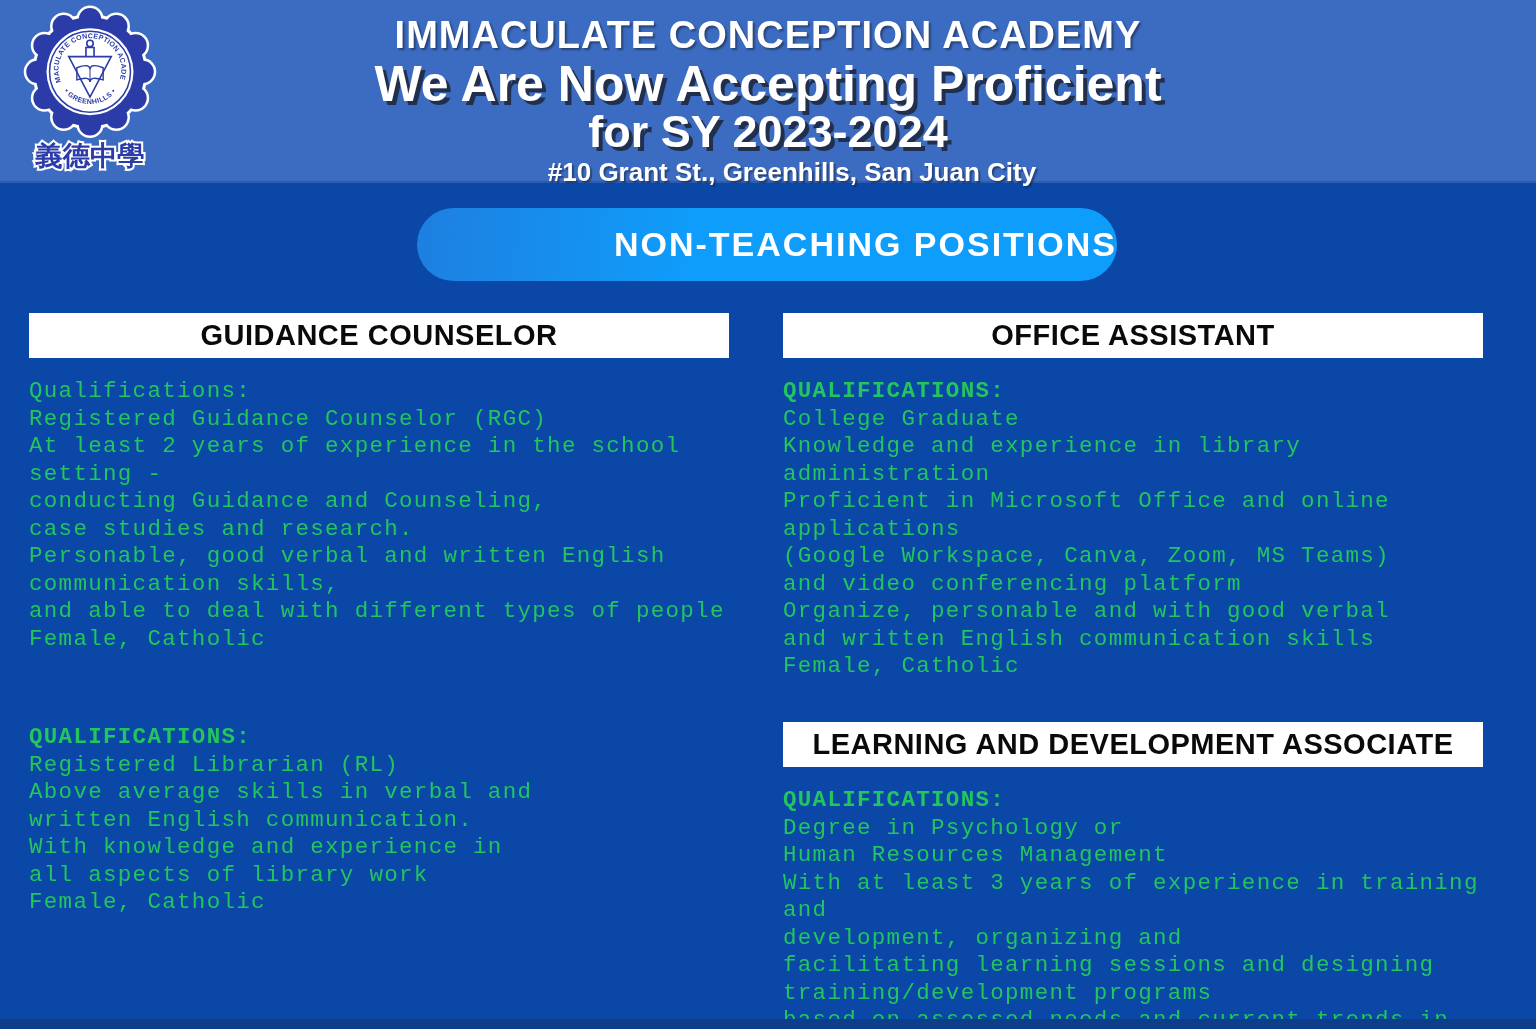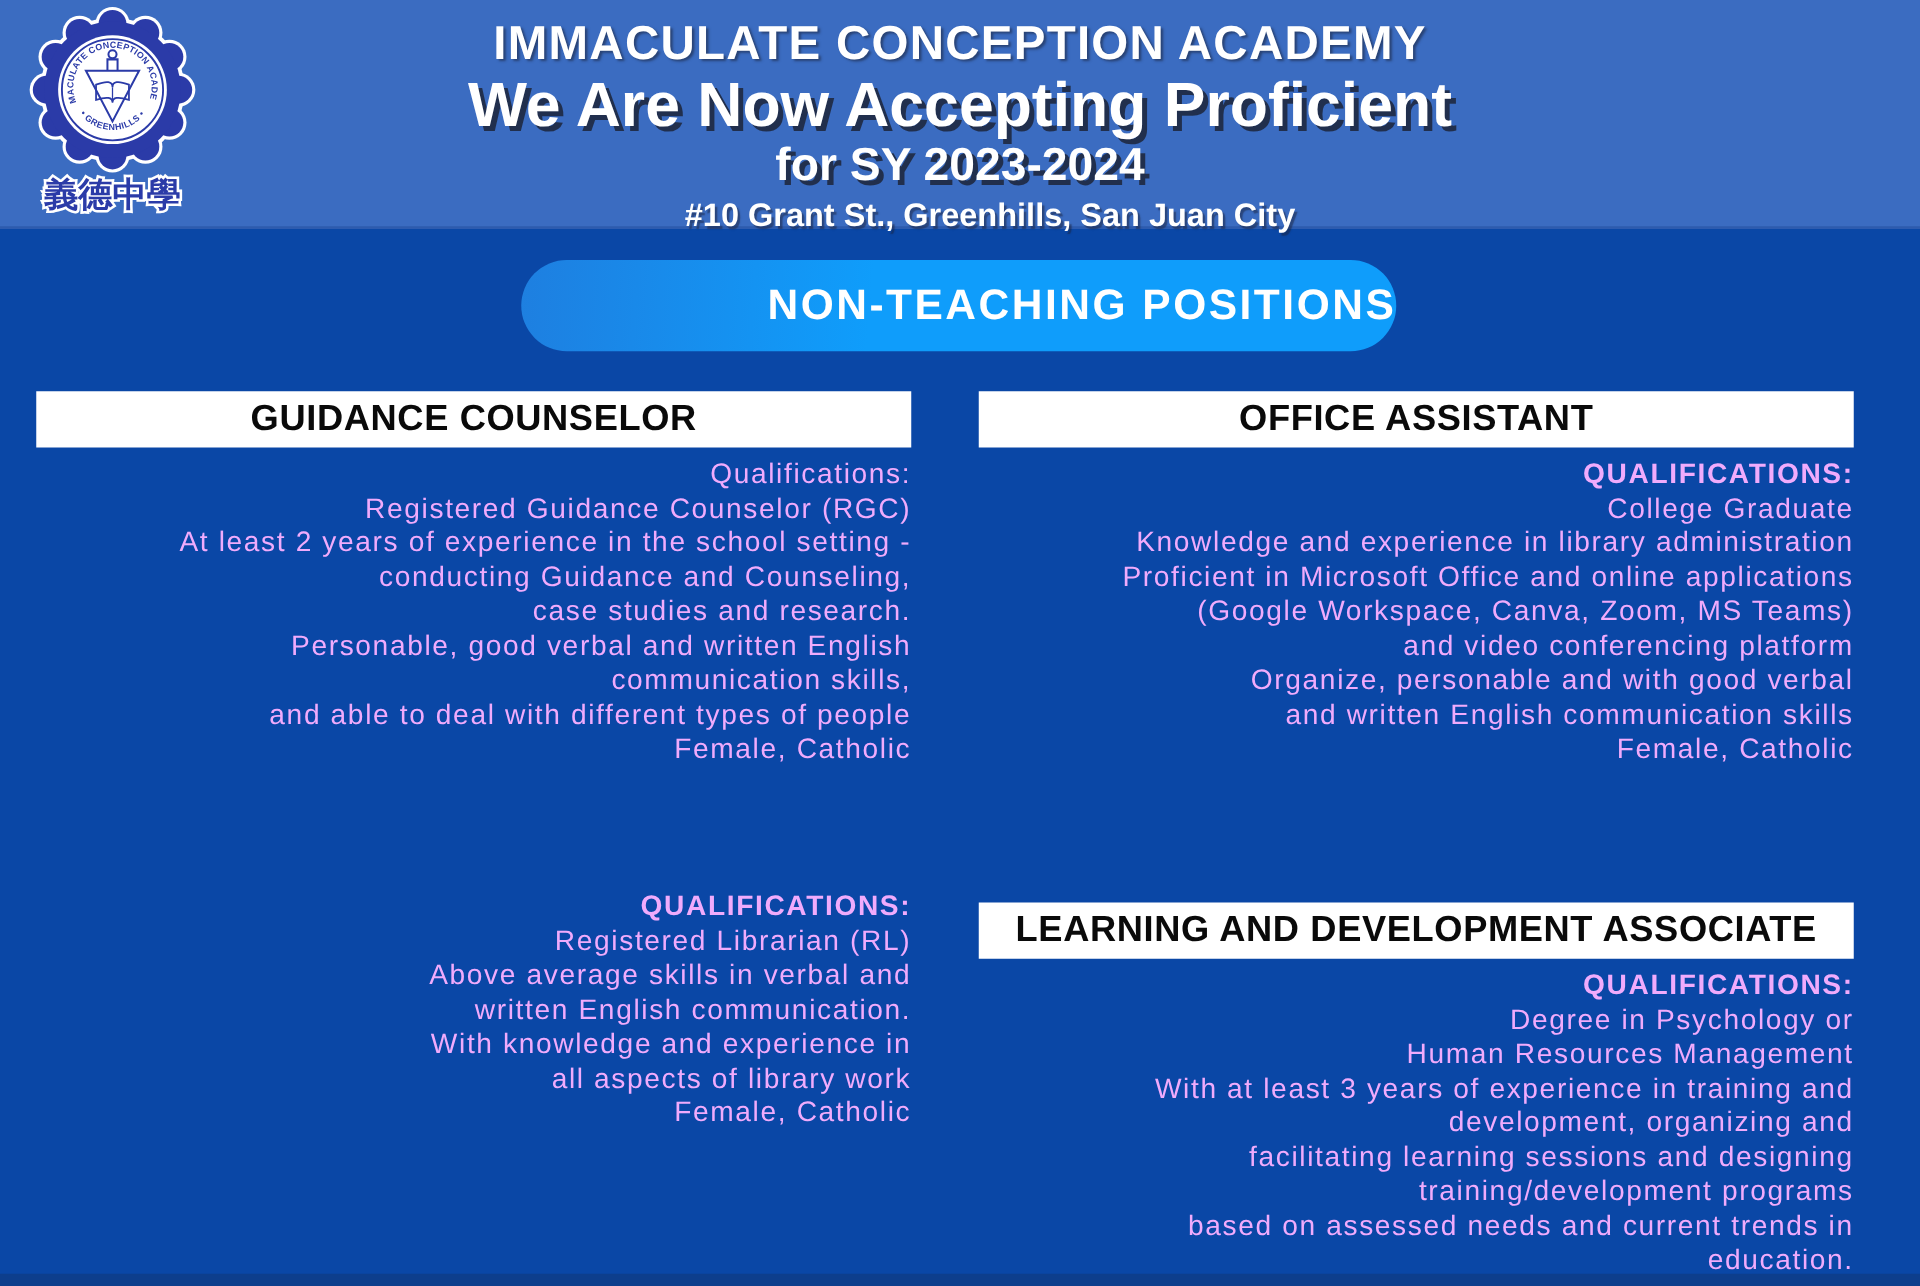--- a/index.html
+++ b/index.html
@@ -19,54 +19,54 @@
   }
   .school-name{
     font-size:38px;font-weight:700;letter-spacing:1px;line-height:42px;
     text-shadow:2px 2px 2px rgba(25,32,55,.55);
   }
   .headline{
     font-size:50px;font-weight:800;letter-spacing:0px;line-height:50px;margin-top:3px;
     text-shadow:4px 4px 0 rgba(28,32,48,.8);
   }
   .headline2{
-    font-size:37px;font-weight:800;line-height:46px;
+    font-size:45px;font-weight:800;line-height:46px;
     text-shadow:4px 4px 0 rgba(28,32,48,.8);
   }
   .address{
     font-size:26px;font-weight:700;line-height:30px;margin-top:2px;
     text-shadow:2px 2px 1px rgba(25,32,55,.5);
     margin-left:48px;
   }
   
   .logo{position:absolute;left:14px;top:5px;width:152px;height:170px;}
   
   .pill{
     position:absolute;left:417px;top:208px;width:700px;height:73px;border-radius:37px;
     background:linear-gradient(95deg,#1E7FE0 0%,#0F9DFB 40%,#0F9DFB 100%);
     display:flex;align-items:center;justify-content:flex-end;
   }
   .pill-label{
     color:#fff;font-size:34px;font-weight:700;letter-spacing:2px;
   }
   
-  .card{position:absolute;width:700px;text-align:right;}
+  .card{position:absolute;width:700px;text-align:left;}
   .card.gc{left:29px;top:313px;}
   .card.oa{left:783px;top:313px;}
   .card.gsl{left:29px;top:704px;}
   .card.lda{left:783px;top:722px;}
   .card-title-bar{
     background:#ffffff;height:45px;width:100%;
     display:flex;align-items:center;justify-content:center;
   }
   .card-title{
     color:#0a0a0a;font-size:29px;font-weight:700;letter-spacing:.5px;
   }
   .card-body{
-    margin-top:7px;color:#f0abfc;font-size:22.5px;line-height:27.5px;letter-spacing:1.3px;
+    margin-top:20px;color:#22c55e;font-size:22.5px;line-height:27.5px;letter-spacing:1.3px;font-family:Liberation Mono, monospace;
   }
   .qual-label{font-weight:700;}
   .card.gc .qual-label{font-weight:400;}
   .card-lines{white-space:pre-line;}
   
   .footer-strip{
     position:absolute;left:0;bottom:0;width:1536px;height:10px;background:#0D3E8C;
   }
 </style>
 </head>

